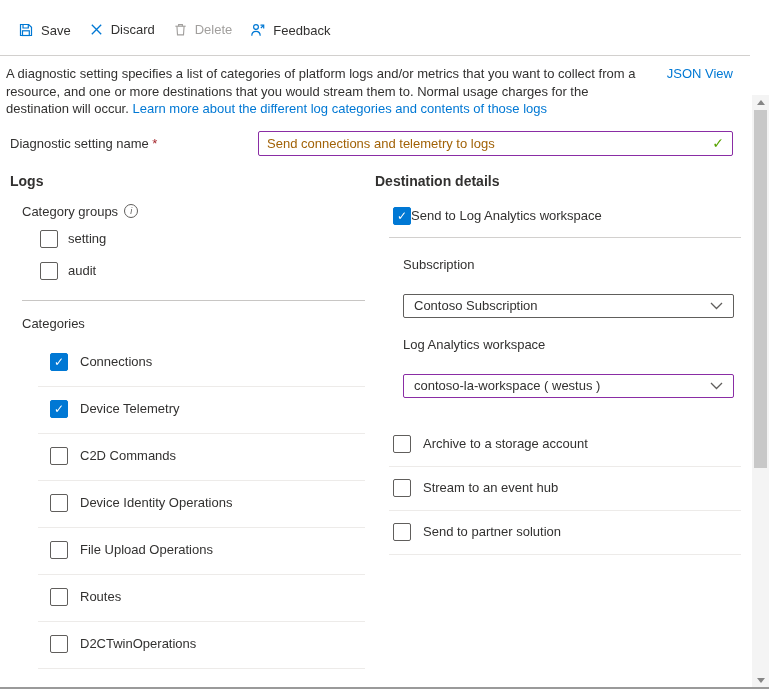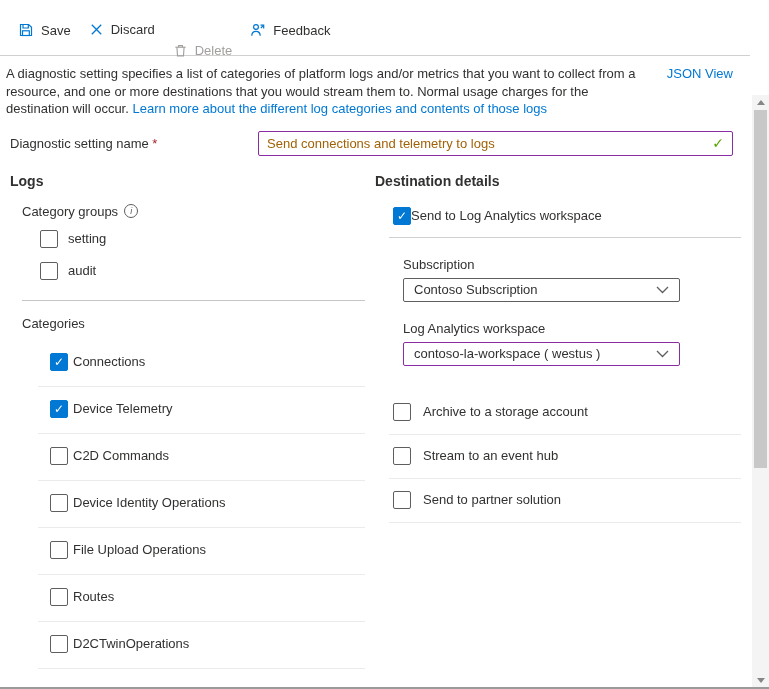--- a/index.html
+++ b/index.html
@@ -13,21 +13,21 @@
 
   
   .pane-header { position: relative; padding: 8px 14px 0 10px; height: 38px; }
   .pane-title { display:inline-block; font-size: 24px; font-weight: 700; color:#1b1a19; letter-spacing:-0.3px; }
   .ellipsis { display:inline-block; margin-left: 26px; color:#605e5c; font-size: 14px; vertical-align: 6px; cursor: pointer; letter-spacing:1px; }
   .close-btn { position:absolute; top: 8px; right: 30px; background:none; border:none; font-size: 17px; color:#323130; cursor:pointer; font-weight: 300; }
 
   
   .toolbar { display:flex; gap: 18px; margin: 22px 0 0 18px; align-items: flex-start; height: 24px; }
   .tb-btn { display:inline-flex; align-items:center; gap:7px; background:none; border:none; font-size:13px; color:#323130; cursor:pointer; font-family: inherit; }
-  .tb-btn.disabled { color:#a19f9d; cursor: default; margin-top: 21px; }
+  .tb-btn.disabled { color:#a19f9d; cursor: default; }
   .tb-btn svg { display:block; }
   .toolbar-divider { margin-top: 9px; border-top: 1px solid #d2d0ce; width: 750px; }
 
   
   .intro { position: relative; padding: 9px 0 0 6px; }
   .intro p { width: 648px; line-height: 17.5px; color:#323130; }
   .intro a { color: #0078d4; text-decoration: none; cursor: pointer; }
   .json-view { position: absolute; top: 10px; right: 36px; color:#0078d4; font-size:13px; text-decoration:none; cursor:pointer; }
 
   
@@ -46,34 +46,34 @@
 
   
   .logs-inner { margin-left: 12px; }
   .sub-label { margin-top: 15px; color:#323130; display:flex; align-items:center; gap:6px; }
   .info-icon { display:inline-flex; align-items:center; justify-content:center; width:14px; height:14px; border:1px solid #605e5c; border-radius:50%; color:#605e5c; font-size:9px; font-style:italic; cursor:pointer; }
   .info-icon::after { content:"i"; }
   .group-rows { margin: 4px 0 0 18px; }
   .group-row { display:flex; align-items:center; gap:10px; padding: 7px 0; }
   .section-divider { margin-top: 13px; border-top: 1px solid #c8c6c4; width: 343px; }
   .cat-list { list-style:none; margin: 9px 0 0 16px; width: 327px; }
-  .cat-list li { display:flex; align-items:center; gap:5px; padding: 13px 0 15px 12px; border-bottom: 1px solid #edebe9; }
+  .cat-list li { display:flex; align-items:center; gap:12px; padding: 13px 0 15px 12px; border-bottom: 1px solid #edebe9; }
 
   
   .cb { width:18px; height:18px; border:1px solid #605e5c; border-radius:2px; background:#fff; cursor:pointer; display:inline-flex; align-items:center; justify-content:center; flex:none; }
   .cb.checked { background:#0078d4; border-color:#0078d4; }
   .cb.checked::after { content:"✓"; color:#fff; font-size:12px; font-weight:700; }
   .cb-label { color:#323130; }
 
   
   .dest-row { display:flex; align-items:center; margin: 18px 0 0 18px; }
   .dest-divider { margin: 12px 0 0 14px; border-top: 1px solid #d2d0ce; width: 352px; }
   .dest-inner { margin-left: 28px; }
   .field-label { margin-top: 19px; color:#323130; }
-  .dropdown { display:flex; align-items:center; justify-content:space-between; margin-top: 6px; width: 277px; height: 24px; border: 1px solid #605e5c; border-radius: 2px; padding: 0 10px; cursor:pointer; background:#fff; }
+  .dropdown { display:flex; align-items:center; justify-content:space-between; margin-top: 22px; width: 331px; height: 24px; border: 1px solid #605e5c; border-radius: 2px; padding: 0 10px; cursor:pointer; background:#fff; }
   .dropdown.edited { border-color:#8a2da5; }
   .dropdown .val { color:#323130; }
   .dest-list { list-style:none; margin: 25px 0 0 14px; width: 352px; }
   .dest-list li { display:flex; align-items:center; gap:12px; padding: 12px 0 13px 4px; border-bottom: 1px solid #edebe9; }
 
   
   .scrollbar { position:absolute; top: 95px; right: 0; bottom: 2px; width: 17px; background:#f4f4f4; }
   .sb-arrow { position:absolute; left:0; width:17px; height:14px; display:flex; align-items:center; justify-content:center; cursor:pointer; }
   .sb-arrow.up { top:0; }
   .sb-arrow.down { bottom:0; }

